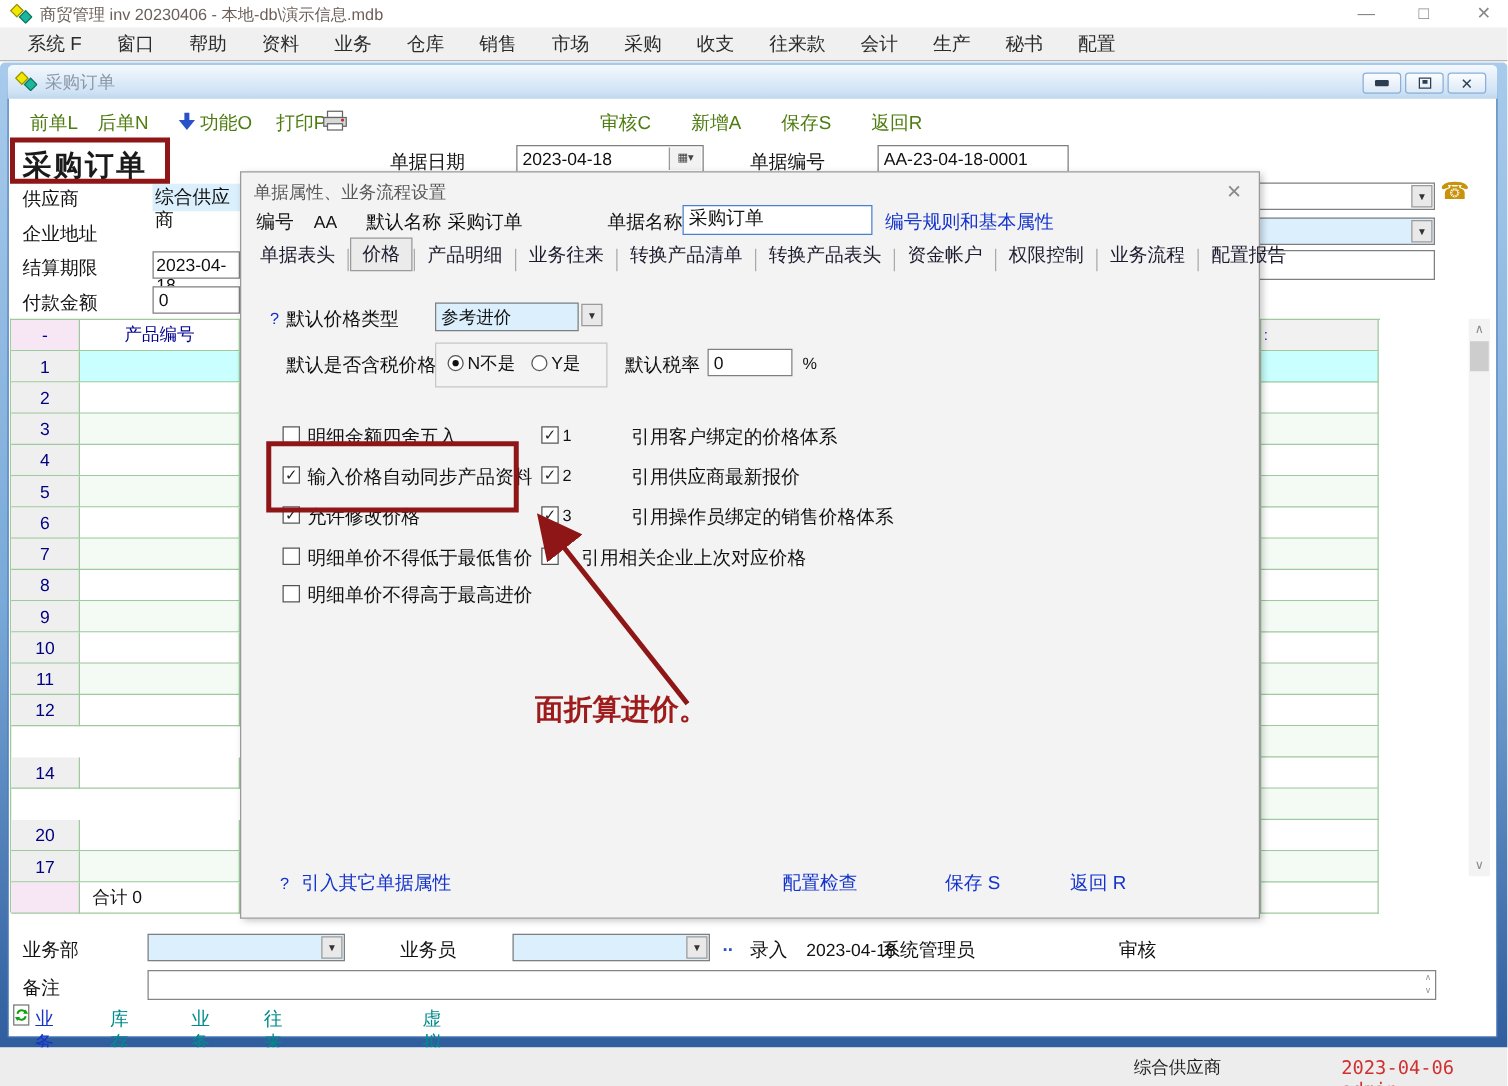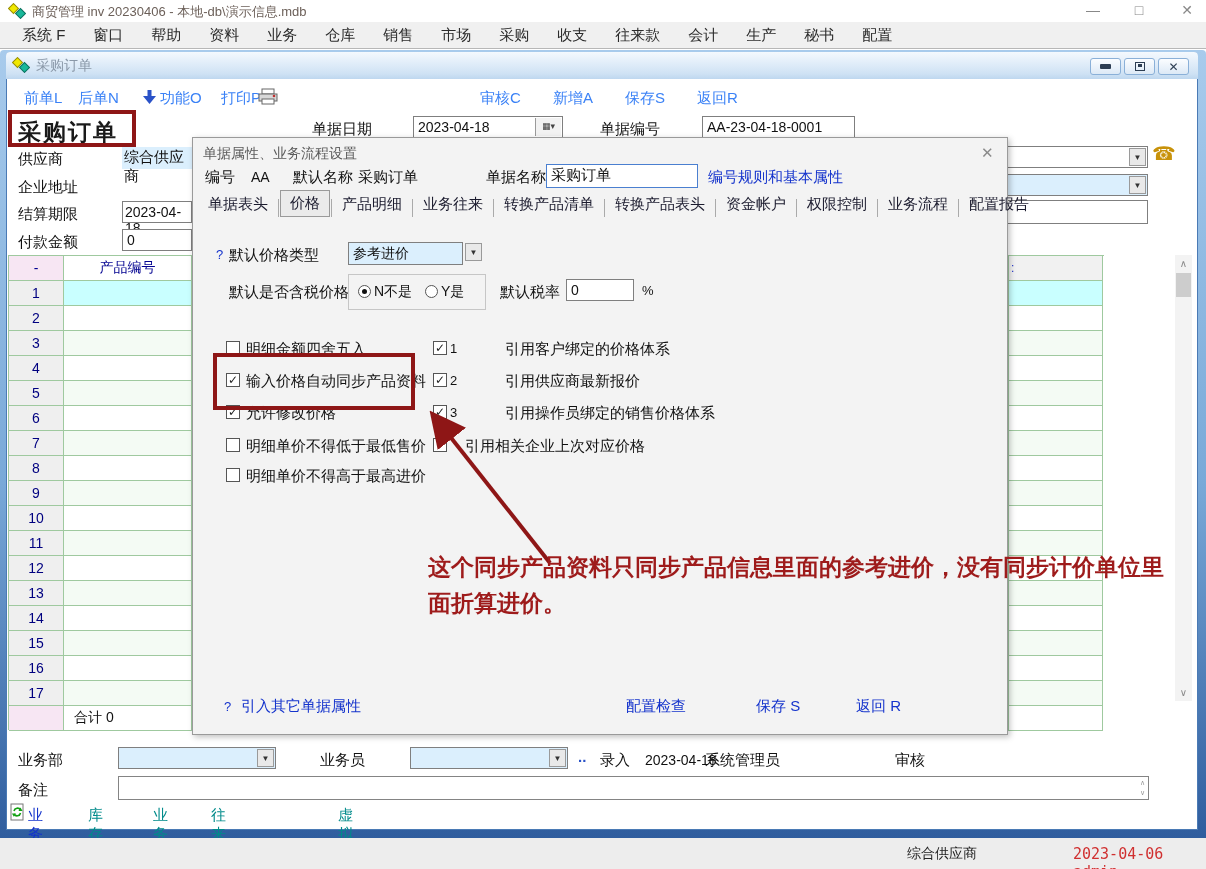--- a/index.html
+++ b/index.html
@@ -20,21 +20,21 @@
   #child { left:6px; top:52px; width:1192px; height:778px; background:#fff; border:1px solid #4a7ab5; border-radius:4px 4px 0 0; overflow:hidden; }
   #child-title { left:6px; top:52px; width:1192px; height:27px; background:linear-gradient(180deg,#f4f9fe 0%,#cfe2f4 80%,#bed7ef 100%); border-radius:4px 4px 0 0; }
   #child-title-text { left:36px; top:57px; color:#8a98a8; font-size:14px; }
   .cbtn { top:58px; width:31px; height:17px; background:linear-gradient(180deg,#fbfdff,#dcE9f6); border:1px solid #8ab0d8; border-radius:3px; display:flex; align-items:center; justify-content:center; }
   .cbtn .min { width:11px; height:5px; background:#2d3e53; border-radius:1px; }
   .cbtn .res { width:10px; height:9px; border:1.5px solid #2d3e53; }
   .cbtn .res:after { content:""; display:block; width:4px; height:3px; background:#2d3e53; margin:1px auto 0; }
   .cbtn .cls { color:#2d3e53; font-weight:bold; font-size:12px; line-height:12px; }
 
   
-  .tlink { top:89px; color:#3b82f6; font-size:15px; }
+  .tlink { top:89px; color:#4d7c0f; font-size:15px; }
   #big-title-box { left:8px; top:110px; width:128px; height:37px; border:4px solid #8e1616; z-index:3; }
   #big-title { left:18px; top:117px; font-size:23px; font-weight:bold; letter-spacing:2px; color:#1a1a1a; }
 
   
   .flabel { color:#111; font-size:15px; }
   .tbox { background:#fff; border:1px solid #7f7f7f; font-size:14px; padding:2px 4px; line-height:16px; }
   .bluebg { background:#dbeffd; }
   .ddbtn { position:absolute; right:1px; top:1px; width:17px; height:18px; background:#e9e9e9; border:1px solid #9a9a9a; font-size:8px; color:#333; text-align:center; line-height:17px; }
   .calbtn { position:absolute; right:1px; top:1px; width:26px; height:18px; background:#f2f2f2; border-left:1px solid #9a9a9a; font-size:9px; color:#444; text-align:center; line-height:17px; }
 
@@ -237,34 +237,26 @@
         <div class="tcell prodcell"></div>
       </div>
       <div class="trow" style="top: 275px;">
         <div class="tcell numcell">11</div>
         <div class="tcell prodcell mint"></div>
       </div>
       <div class="trow" style="top: 300px;">
         <div class="tcell numcell">12</div>
         <div class="tcell prodcell"></div>
       </div>
-      <div class="trow" style="top: 325px;">
-        <div class="tcell numcell">13</div>
-        <div class="tcell prodcell mint"></div>
-      </div>
       <div class="trow" style="top: 350px;">
         <div class="tcell numcell">14</div>
         <div class="tcell prodcell"></div>
       </div>
-      <div class="trow" style="top: 375px;">
-        <div class="tcell numcell">15</div>
-        <div class="tcell prodcell mint"></div>
-      </div>
       <div class="trow" style="top: 400px;">
-        <div class="tcell numcell">16</div>
+        <div class="tcell numcell">20</div>
         <div class="tcell prodcell"></div>
       </div>
       <div class="trow" style="top: 425px;">
         <div class="tcell numcell">17</div>
         <div class="tcell prodcell mint"></div>
       </div>
       <div class="trow" style="top: 450px;">
         <div class="tcell numcell pinkcell"></div>
         <div class="tcell prodcell" style="justify-content: flex-start; padding-left: 10px;">合计  0</div>
       </div>
@@ -436,21 +428,20 @@
   <div class="abs redbox" style="left:213px;top:353px;width:202px;height:57px"></div>
   <svg class="abs" id="arrow-svg" width="135" height="162">
     <defs>
         <marker id="ah" markerWidth="9" markerHeight="9" refX="6" refY="4.5" orient="auto">
           <polygon points="0,0 9,4.5 0,9" fill="#8e1616"></polygon>
         </marker>
       </defs>
     <line x1="125" y1="155" x2="12" y2="12" stroke="#8e1616" stroke-width="4" marker-end="url(#ah)"></line>
   </svg>
   <div class="abs" id="annot">
-    <div>这个同步产品资料只同步产品信息里面的参考进价，没有同步计价单位里</div>
     <div>面折算进价。</div>
   </div>
 
   <span class="abs flabel" style="left:18px;top:751px">业务部</span>
   <div class="abs tbox bluebg" style="left:118px;top:747px;width:158px;height:22px">
       <span class="ddbtn">▼</span>
     </div>
   <span class="abs flabel" style="left:320px;top:751px">业务员</span>
   <div class="abs tbox bluebg" style="left:410px;top:747px;width:158px;height:22px">
       <span class="ddbtn">▼</span>

